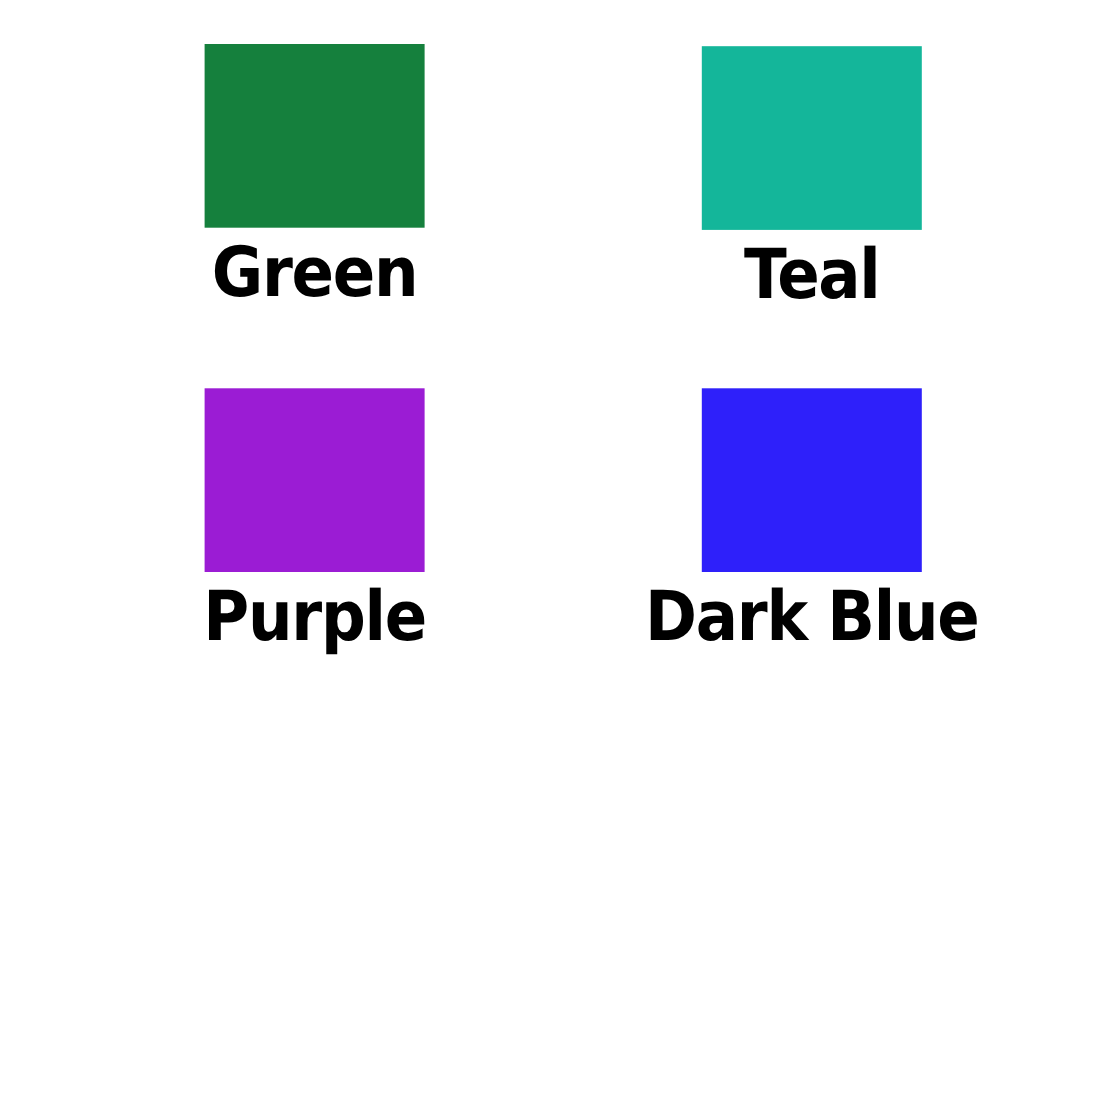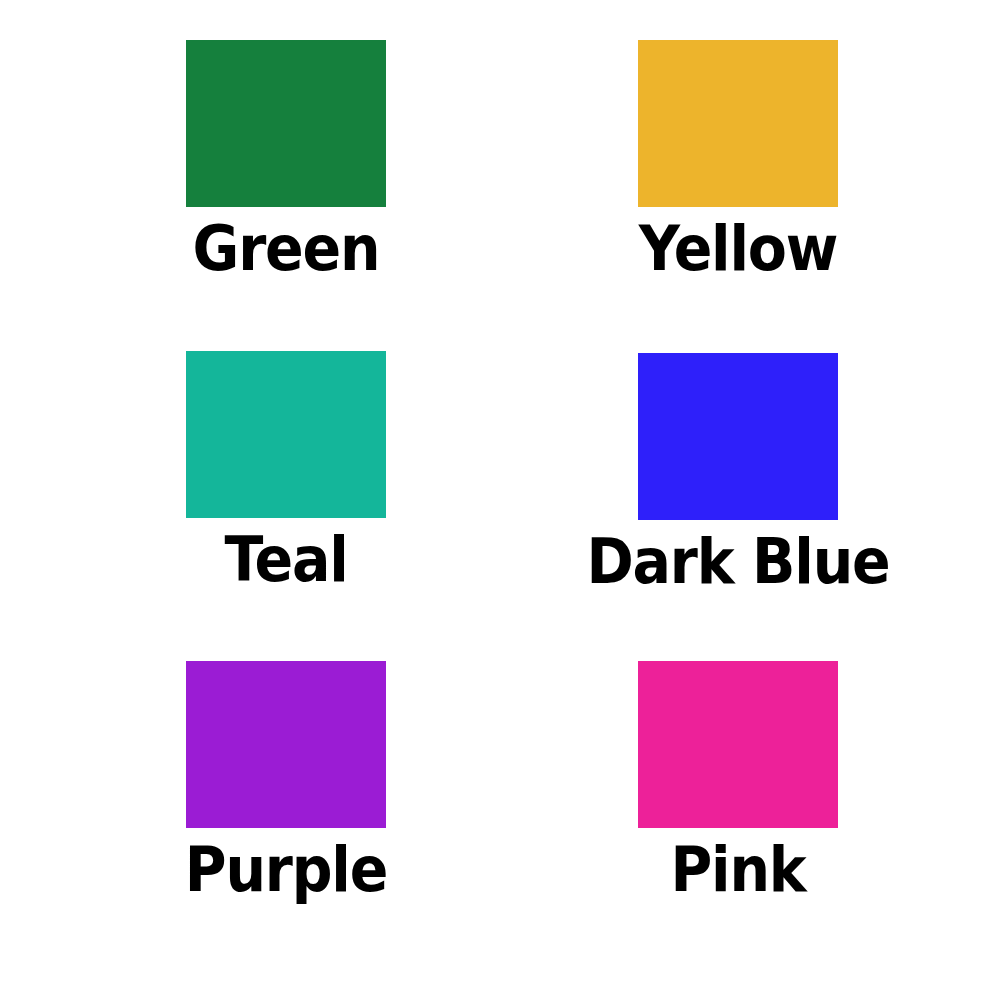--- a/index.html
+++ b/index.html
@@ -62,40 +62,32 @@
 <body style="background: rgb(255, 255, 255);">
 
 <div id="swatch-grid">
 
   <div class="swatch-cell row-1">
     <div class="swatch-chip" style="background-color: rgb(21, 128, 61); width: 200px; height: 167px;"></div>
     <div class="swatch-label" style="color: rgb(0, 0, 0);">Green</div>
   </div>
 
 
-  <div class="swatch-cell row-1">
-    <div class="swatch-chip" style="background-color: rgb(237, 180, 44); width: 200px; height: 167px;"></div>
-    <div class="swatch-label" style="color: rgb(0, 0, 0);">Yellow</div>
-  </div>
 
 
   <div class="swatch-cell row-2">
     <div class="swatch-chip" style="background-color: rgb(20, 182, 154); width: 200px; height: 167px;"></div>
     <div class="swatch-label" style="color: rgb(0, 0, 0);">Teal</div>
   </div>
 
 
   <div class="swatch-cell row-3">
-    <div class="swatch-chip" style="background-color: rgb(46, 32, 250); width: 200px; height: 167px;"></div>
-    <div class="swatch-label" style="color: rgb(0, 0, 0);">Dark Blue</div>
-  </div>
-
-  <div class="swatch-cell row-3">
     <div class="swatch-chip" style="background-color: rgb(155, 28, 212); width: 200px; height: 167px;"></div>
     <div class="swatch-label" style="color: rgb(0, 0, 0);">Purple</div>
   </div>
 
   <div class="swatch-cell row-3">
-    <div class="swatch-chip" style="background-color: rgb(237, 33, 153); width: 200px; height: 167px;"></div>
-    <div class="swatch-label" style="color: rgb(0, 0, 0);">Pink</div>
+    <div class="swatch-chip" style="background-color: rgb(46, 32, 250); width: 200px; height: 167px;"></div>
+    <div class="swatch-label" style="color: rgb(0, 0, 0);">Dark Blue</div>
   </div>
+
 
 </div>
 
 </body></html>

